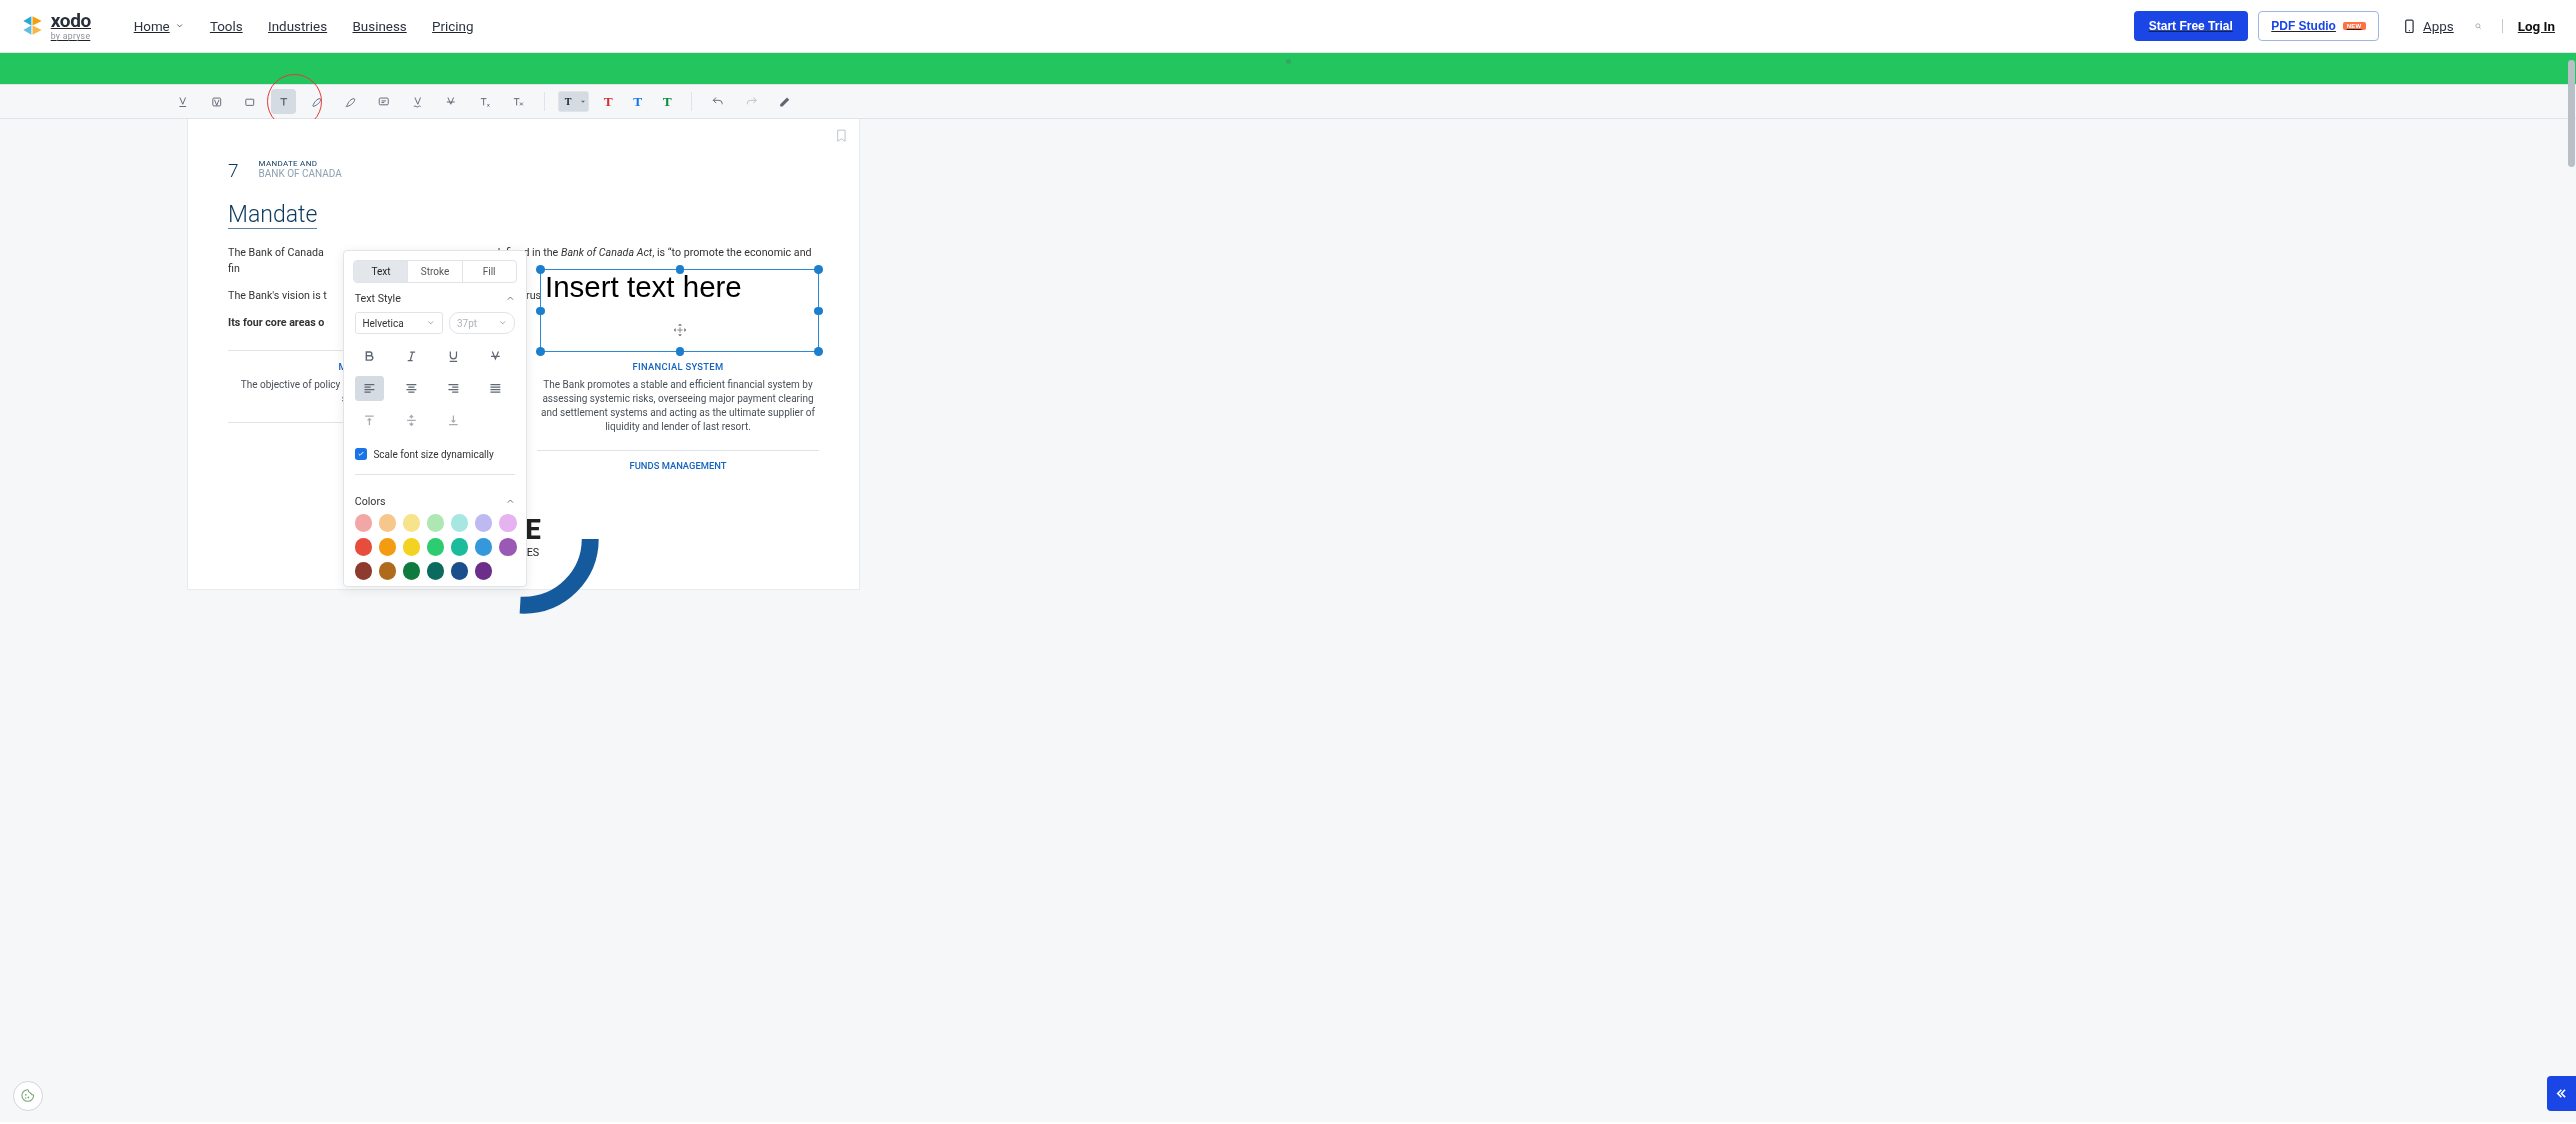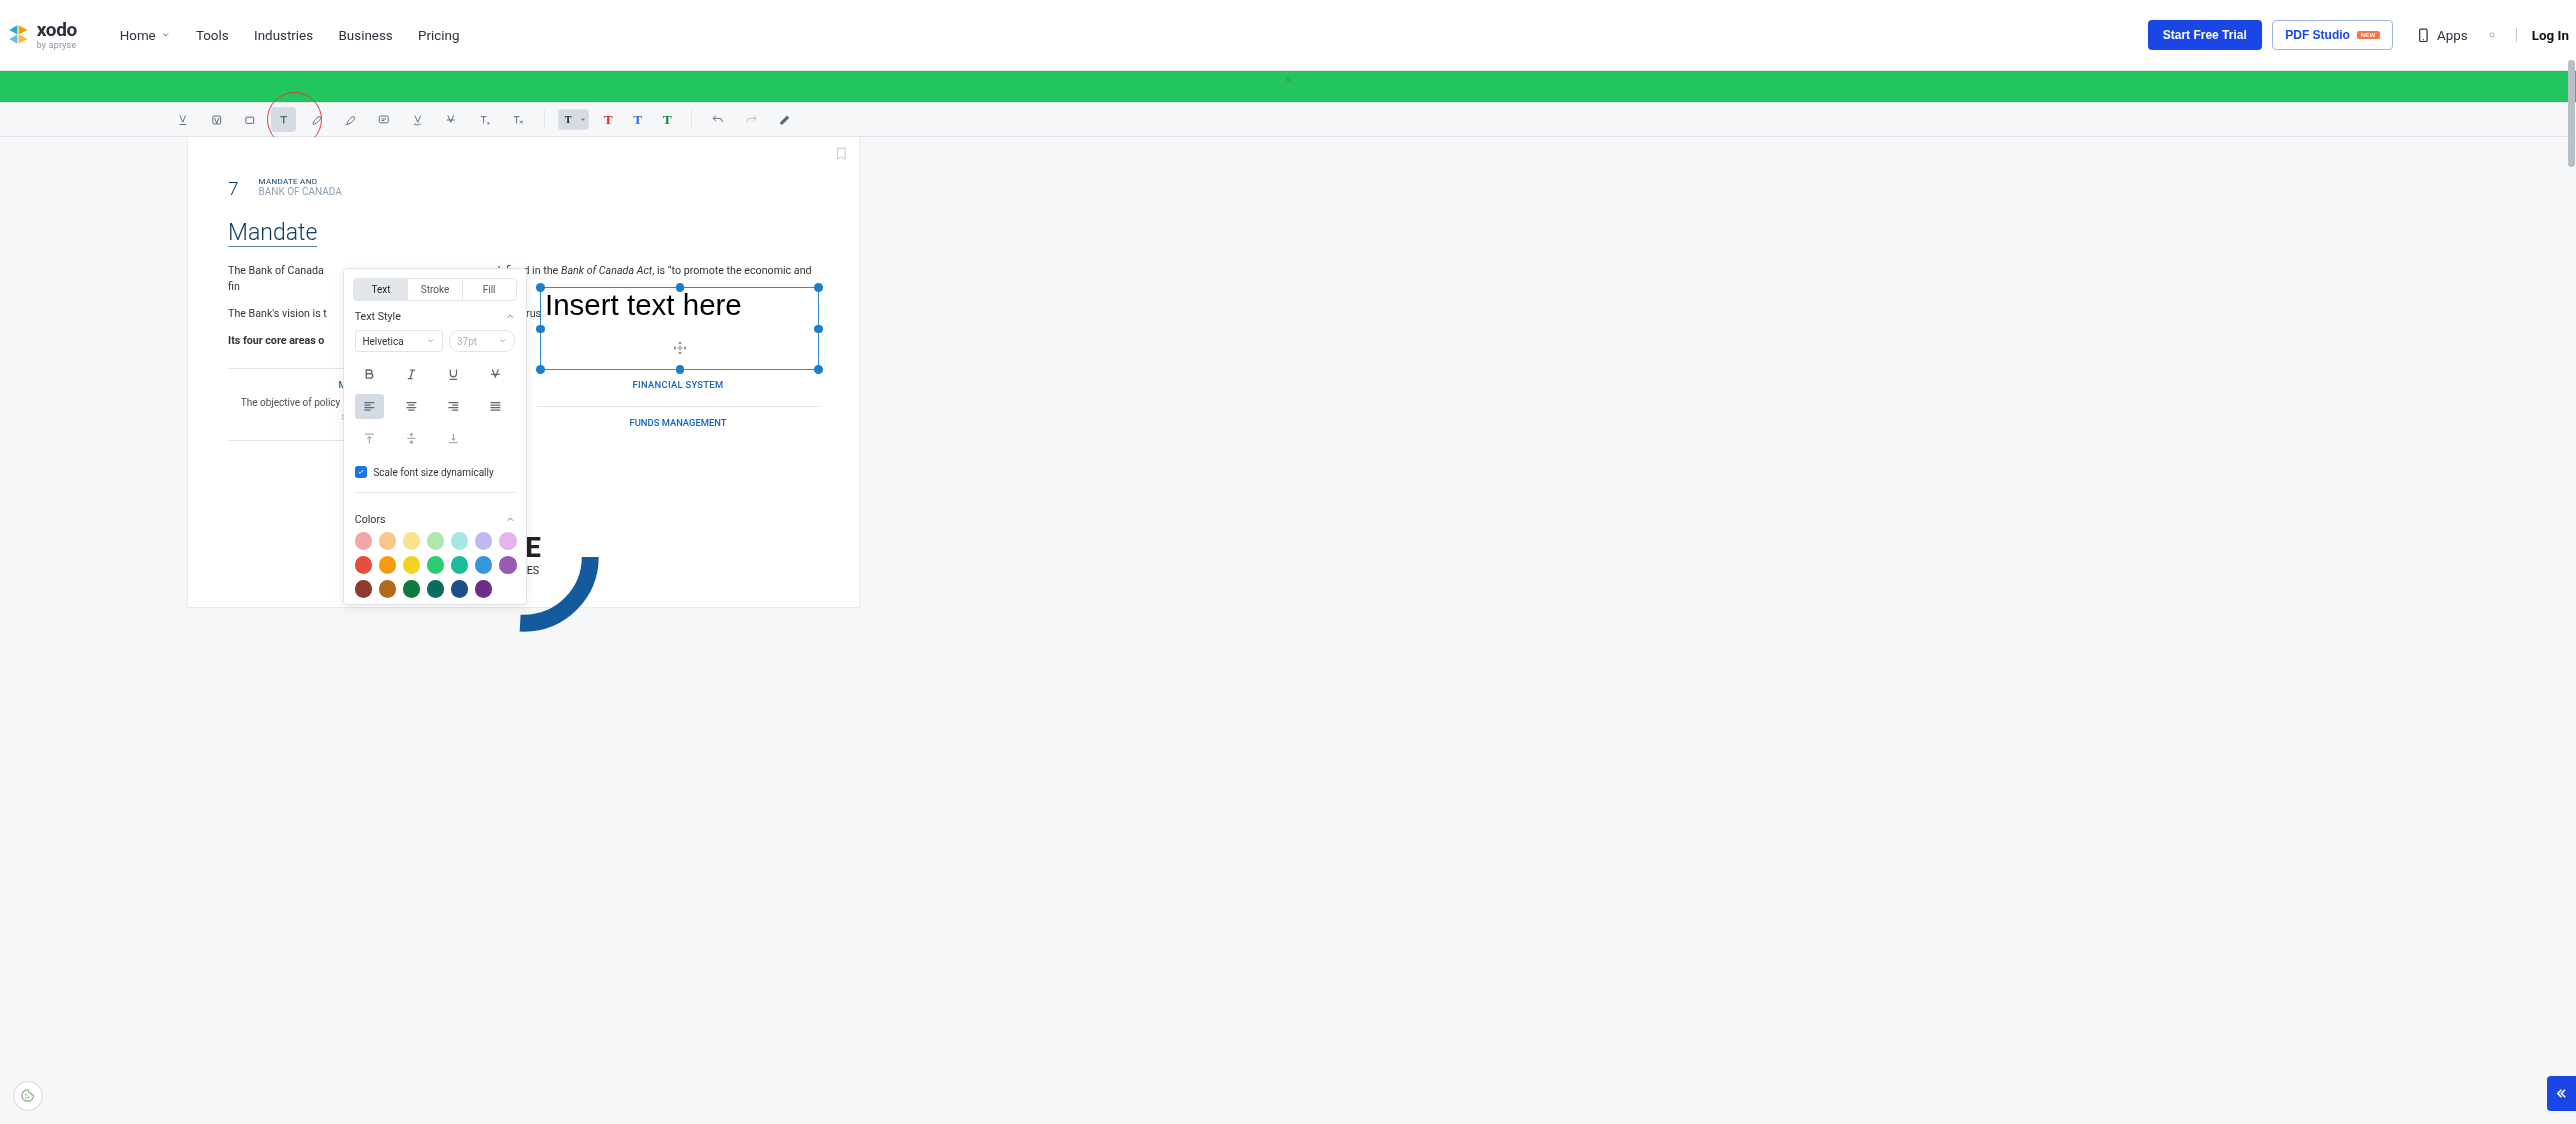--- a/index.html
+++ b/index.html
@@ -20,23 +20,24 @@
     background:#fff;
     color:var(--text);
     font-size:9.4px;
     overflow:hidden;
   }
 
   
   .site-header{
     display:flex;
     align-items:center;
-    padding:0 7px;
-    height:71px;
+    padding:0 21px;
+    height:53px;
     border-bottom:0.7px solid var(--panel-border);
+    text-decoration:underline;
   }
   .logo{display:flex;align-items:center;gap:6.7px;}
   .logo-mark{width:23px;height:23px;}
   .logo-text{display:flex;flex-direction:column;line-height:1;}
   .logo-text .brand{font-size:19px;font-weight:700;color:#29303b;letter-spacing:-0.3px;}
   .logo-text .tag{font-size:8.7px;color:#8a8f98;letter-spacing:0.3px;margin-top:2.7px;}
   .nav{display:flex;gap:20px;margin-left:40px;font-size:13.4px;color:#2c3340;}
   .nav-item{display:flex;align-items:center;gap:5.4px;cursor:pointer;padding:4px 2.7px;text-align:right;}
   .nav-item svg{width:9.4px;height:9.4px;stroke:#2c3340;}
   .header-spacer{flex:1;}
@@ -410,20 +411,21 @@
       <p class="b">Its four core areas o</p>
     </div>
     <div class="columns">
       <div class="col">
         <div class="colh">MONETARY P</div>
         <div class="colp">The objective of policy is to preserv of money by keep low, stable and p</div>
         <div class="colh2">CURRENC</div>
       </div>
       <div class="col">
         <div class="colh">FINANCIAL SYSTEM</div>
+        <div class="colp">The Bank promotes a stable and efficient financial system by assessing systemic risks, overseeing major payment clearing and settlement systems and acting as the ultimate supplier of liquidity and lender of  last resort.</div>
         <div class="colh2">FUNDS MANAGEMENT</div>
       </div>
     </div>
     <svg class="core-ring" viewBox="0 0 200 200" style="font-size:14px">
       <circle cx="100" cy="100" r="86" fill="none" stroke="#155a9c" stroke-width="22" stroke-dasharray="140 400"></circle>
       <circle cx="100" cy="100" r="86" fill="none" stroke="#4aa3e0" stroke-width="22" stroke-dasharray="140 400" transform="rotate(140 100 100)"></circle>
       <text x="100" y="100" text-anchor="middle" font-size="36" font-weight="800" fill="#222">RE</text>
       <text x="100" y="122" text-anchor="middle" font-size="14" fill="#222">LITIES</text>
     </svg>
   </div>

